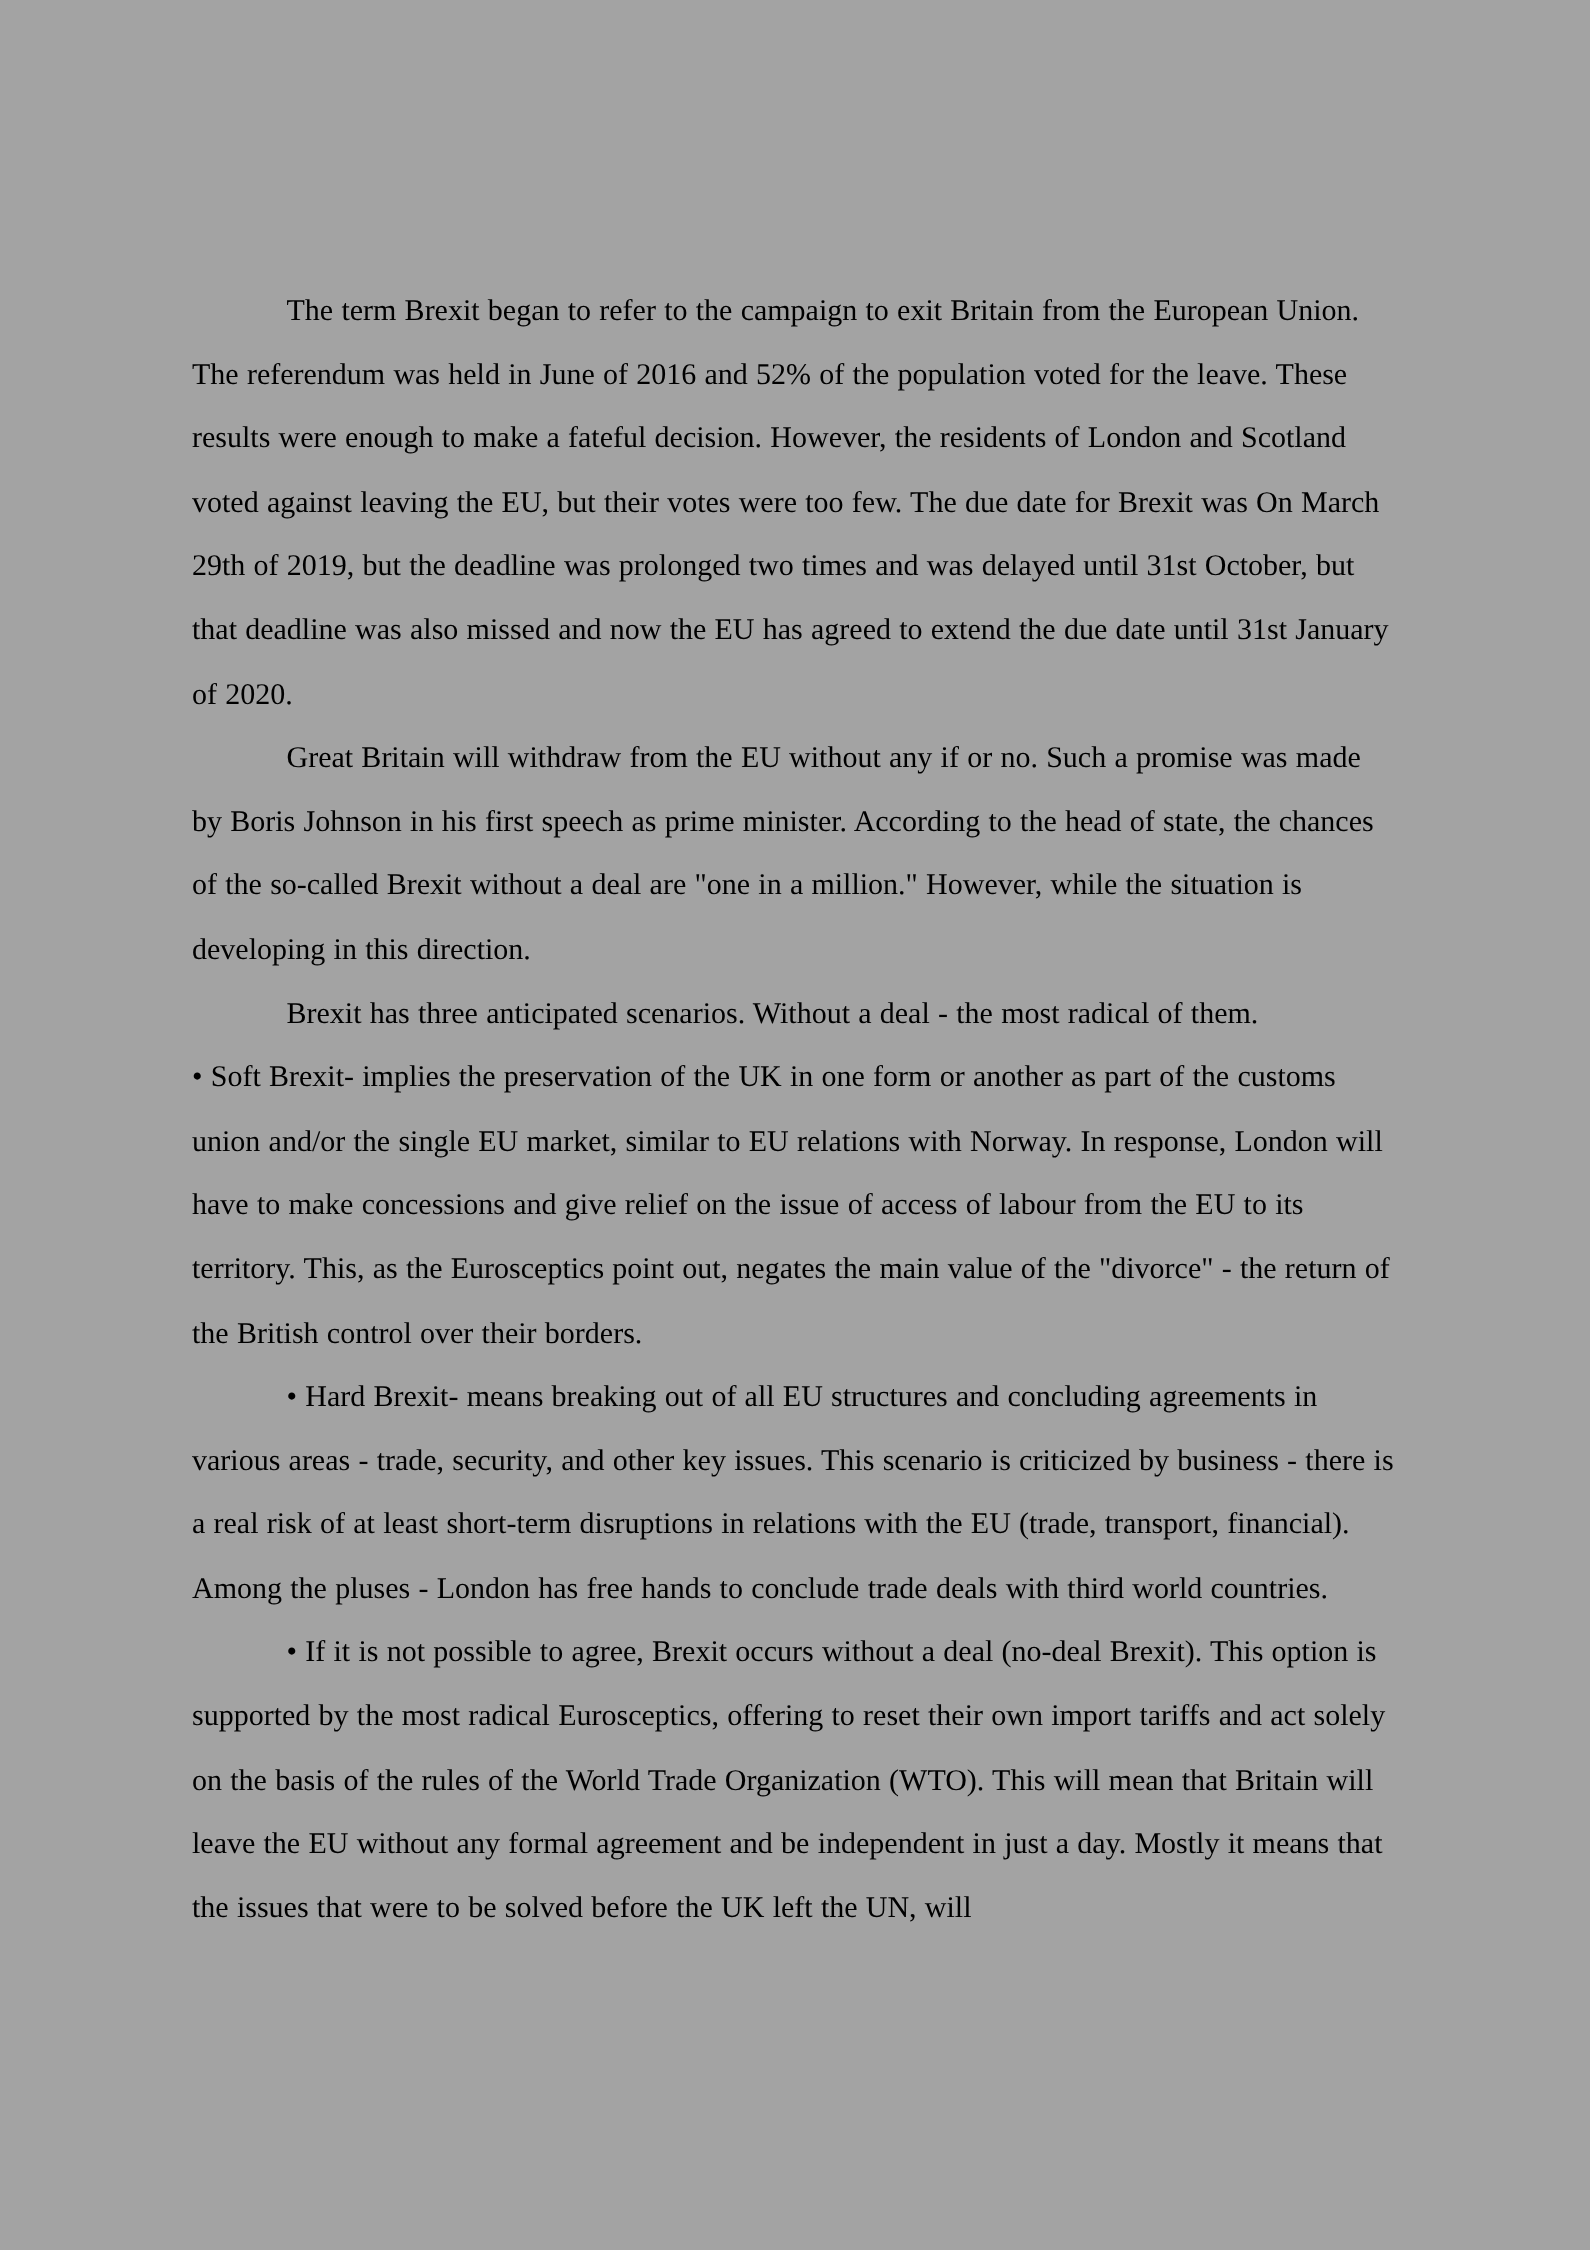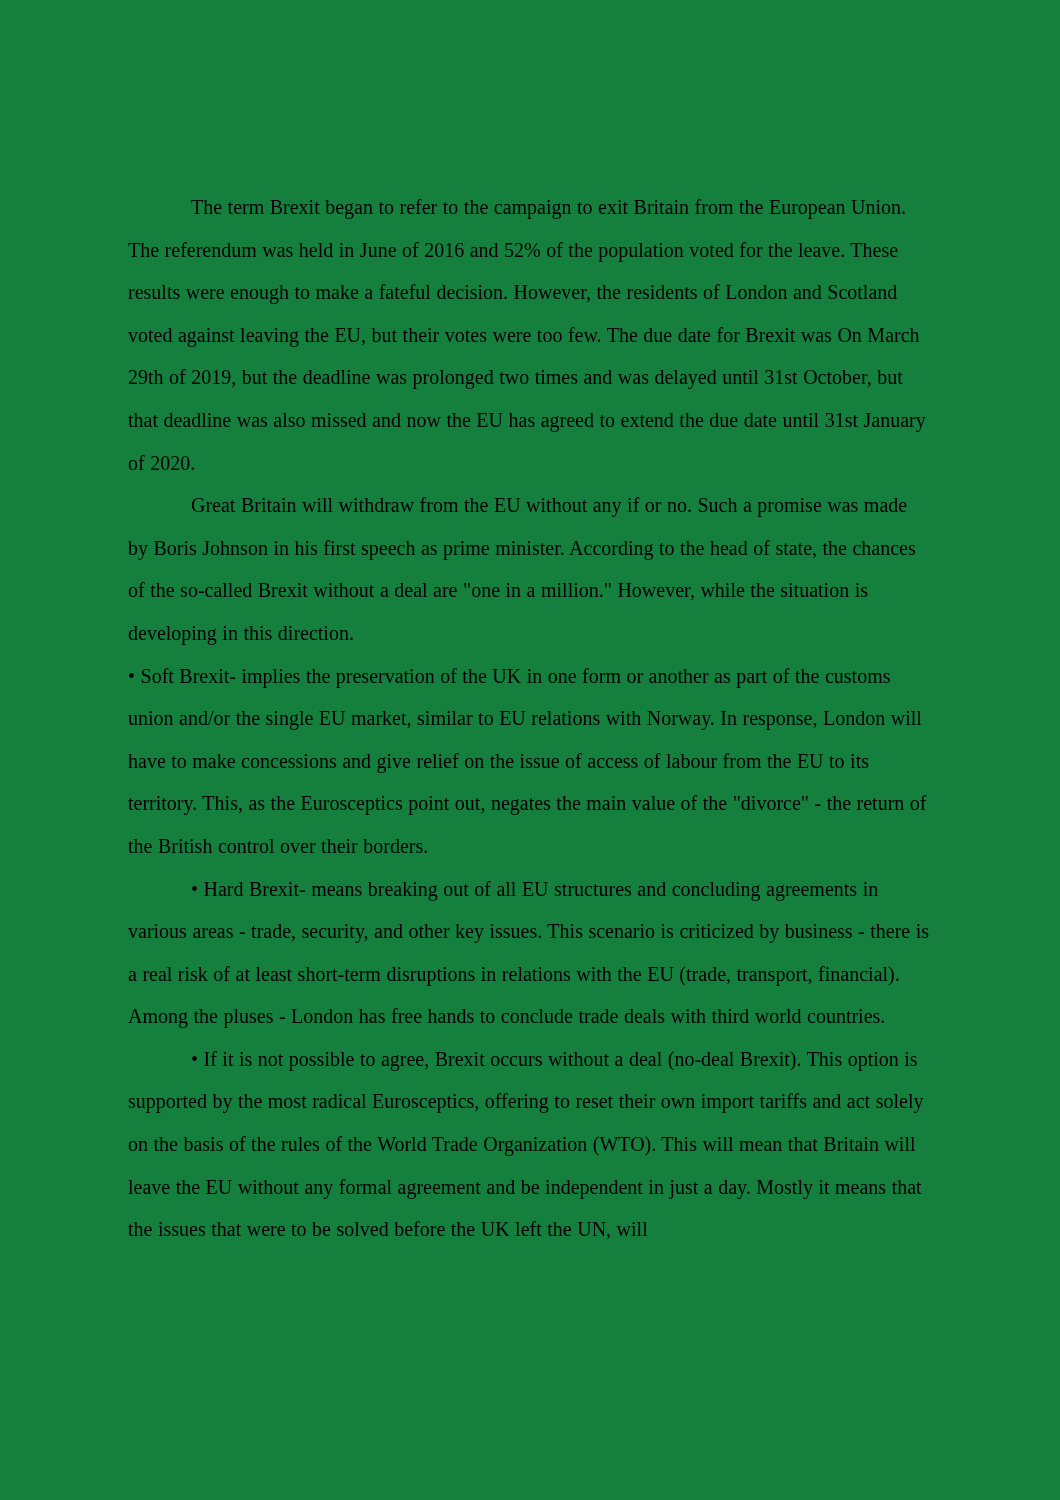--- a/index.html
+++ b/index.html
@@ -4,21 +4,21 @@
 <style>
   html, body {
     margin: 0;
     padding: 0;
     background: #ffffff;
   }
   .page {
     position: relative;
     width: 1060px;
     height: 1500px;
-    background: #15803d;
+    background: #a3a3a3;
     box-sizing: border-box;
     padding: 186px 128px 0 128px;
     font-family: "Liberation Serif", "DejaVu Serif", serif;
     font-size: 20px;
     line-height: 42.6px;
     color: #000000;
     overflow: hidden;
   }
   .para {
     margin: 0;
@@ -28,16 +28,17 @@
   .para.indent {
     text-indent: 63px;
   }
 </style>
 </head>
 <body>
 
 <div class="page">
   <p class="para indent">The term Brexit began to refer to the campaign to exit Britain from the European Union. The referendum was held in June of 2016 and 52% of the population voted for the leave. These results were enough to make a fateful decision. However, the residents of London and Scotland voted against leaving the EU, but their votes were too few. The due date for Brexit was On March 29th of 2019, but the deadline was prolonged two times and was delayed until 31st October, but that deadline was also missed and now the EU has agreed to extend the due date until 31st January of 2020.</p>
   <p class="para indent">Great Britain will withdraw from the EU without any if or no. Such a promise was made by Boris Johnson in his first speech as prime minister. According to the head of state, the chances of the so-called Brexit without a deal are "one in a million." However, while the situation is developing in this direction.</p>
+  <p class="para indent">Brexit has three anticipated scenarios. Without a deal - the most radical of them.</p>
   <p class="para">• Soft Brexit- implies the preservation of the UK in one form or another as part of the customs union and/or the single EU market, similar to EU relations with Norway. In response, London will have to make concessions and give relief on the issue of access of labour from the EU to its territory. This, as the Eurosceptics point out, negates the main value of the "divorce" - the return of the British control over their borders.</p>
   <p class="para indent">• Hard Brexit- means breaking out of all EU structures and concluding agreements in various areas - trade, security, and other key issues. This scenario is criticized by business - there is a real risk of at least short-term disruptions in relations with the EU (trade, transport, financial). Among the pluses - London has free hands to conclude trade deals with third world countries.</p>
   <p class="para indent">• If it is not possible to agree, Brexit occurs without a deal (no-deal Brexit). This option is supported by the most radical Eurosceptics, offering to reset their own import tariffs and act solely on the basis of the rules of the World Trade Organization (WTO). This will mean that Britain will leave the EU without any formal agreement and be independent in just a day. Mostly it means that the issues that were to be solved before the UK left the UN, will</p>
 </div>
 
 </body></html>

